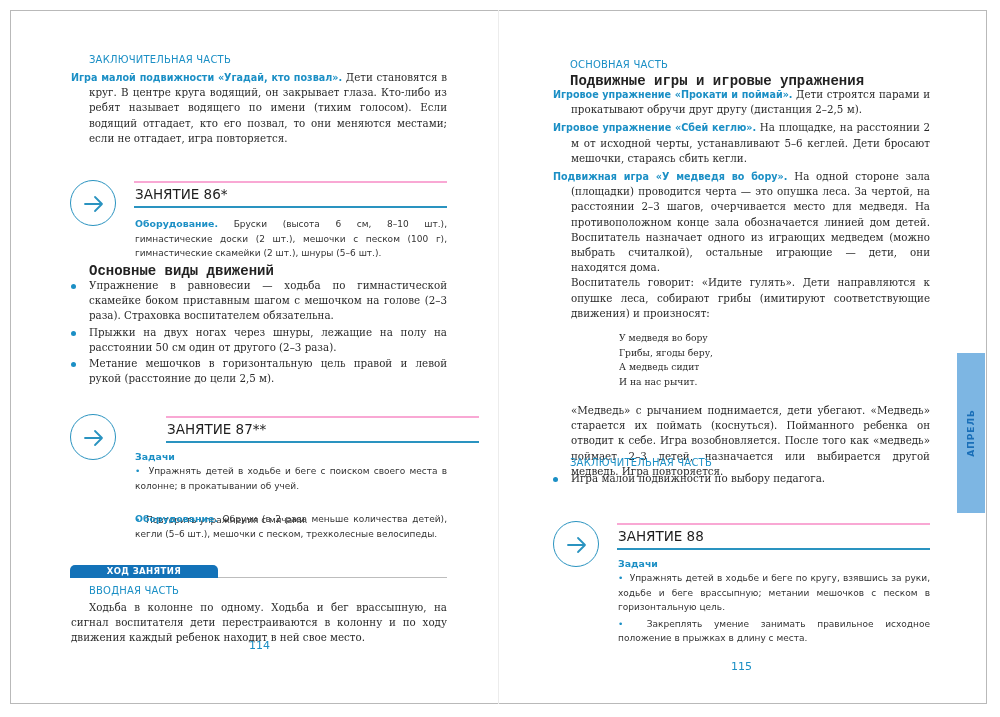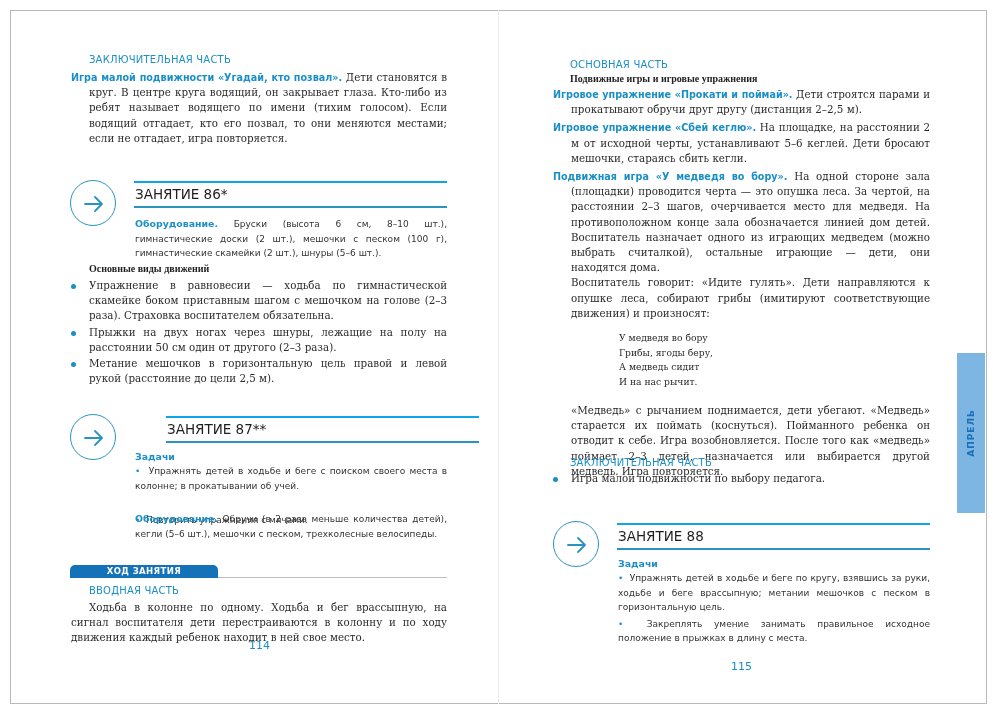--- a/index.html
+++ b/index.html
@@ -17,37 +17,37 @@
     font-family: "DejaVu Sans", sans-serif; font-size: 10px; color: #1b8fc5;
     letter-spacing: 0.2px; font-weight: normal;
   }
   .body-serif {
     font-family: "DejaVu Serif", serif; font-size: 10.3px; line-height: 15.2px;
     color: #2a2a2a; text-align: justify;
   }
   .hang { padding-left: 18px; text-indent: -18px; }
   .run-label { font-family: "DejaVu Sans", sans-serif; color: #1b8fc5; font-weight: bold; font-size: 9.6px; }
 
-  .bold-serif { font-family: Liberation Serif, serif; font-weight: bold; font-size: 10px; color: #222; }
+  .bold-serif { font-family: Liberation Mono, monospace; font-weight: bold; font-size: 14px; color: #222; }
 
   .bullets { list-style: none; }
   .bullets li { position: relative; padding-left: 18px; margin-bottom: 1px; }
   .bullets li .dot {
     position: absolute; left: 0; top: 6px; width: 5px; height: 5px; border-radius: 50%;
     background: #1b8fc5;
   }
 
   .circle-icon {
     position: absolute; width: 46px; height: 46px; border-radius: 50%;
     border: 1.3px solid #2a93c0;
   }
   .circle-icon svg { position: absolute; left: 11px; top: 11px; }
 
   .lesson-head {
-    position: absolute; border-top: 2px solid #0ea5e9; border-bottom: 2px solid #2a93c0;
+    position: absolute; border-top: 2px solid #f9a8d4; border-bottom: 2px solid #2a93c0;
     height: 27px; padding-left: 1px;
   }
   .lesson-head span {
     font-family: "DejaVu Sans", sans-serif; font-size: 13.5px; color: #1e1e1e; line-height: 23px;
   }
 
   .sans-small {
     font-family: "DejaVu Sans", sans-serif; font-size: 9px; line-height: 14.6px; color: #333;
     text-align: justify;
   }

